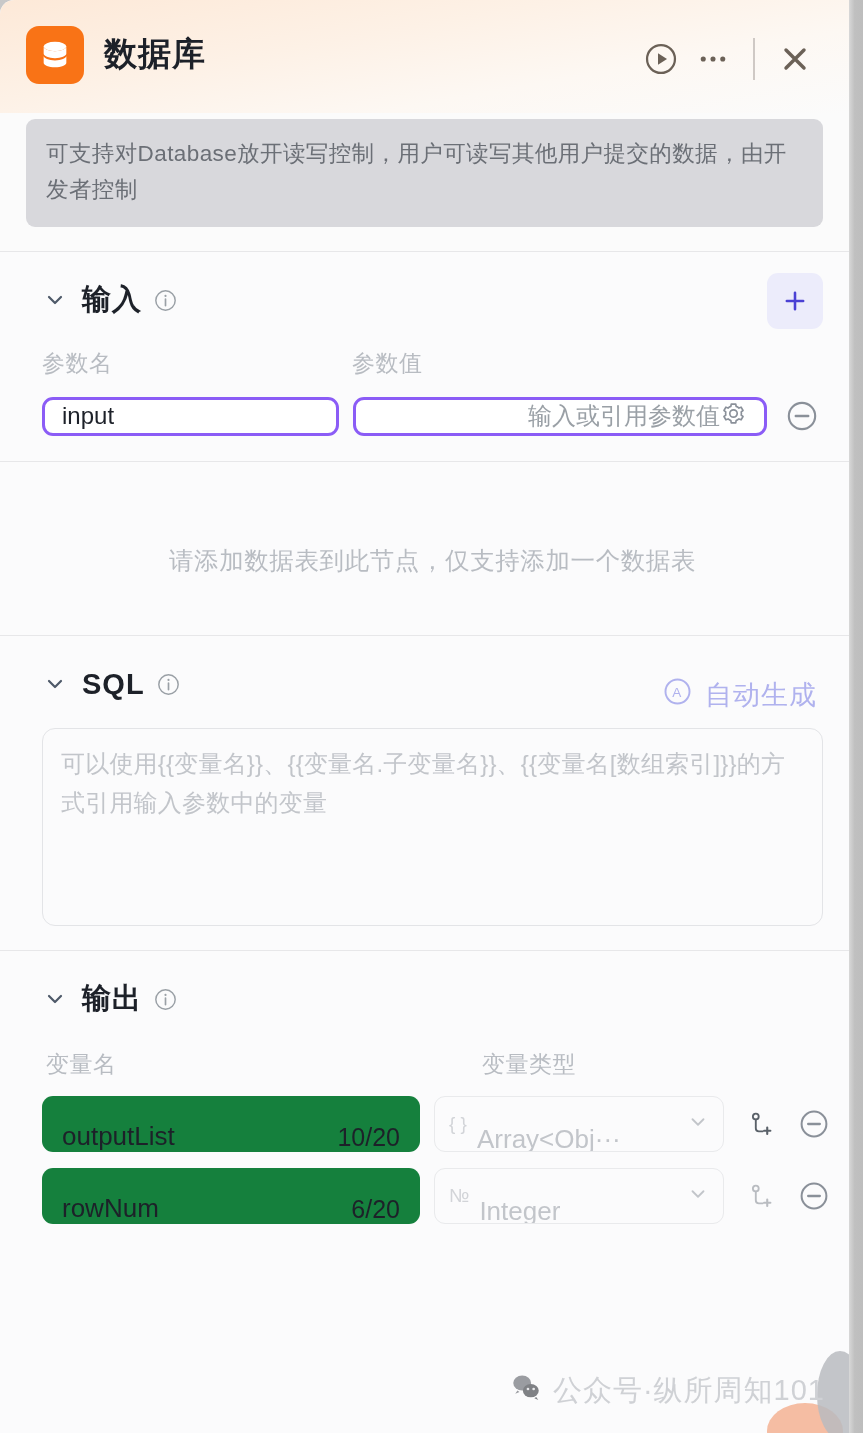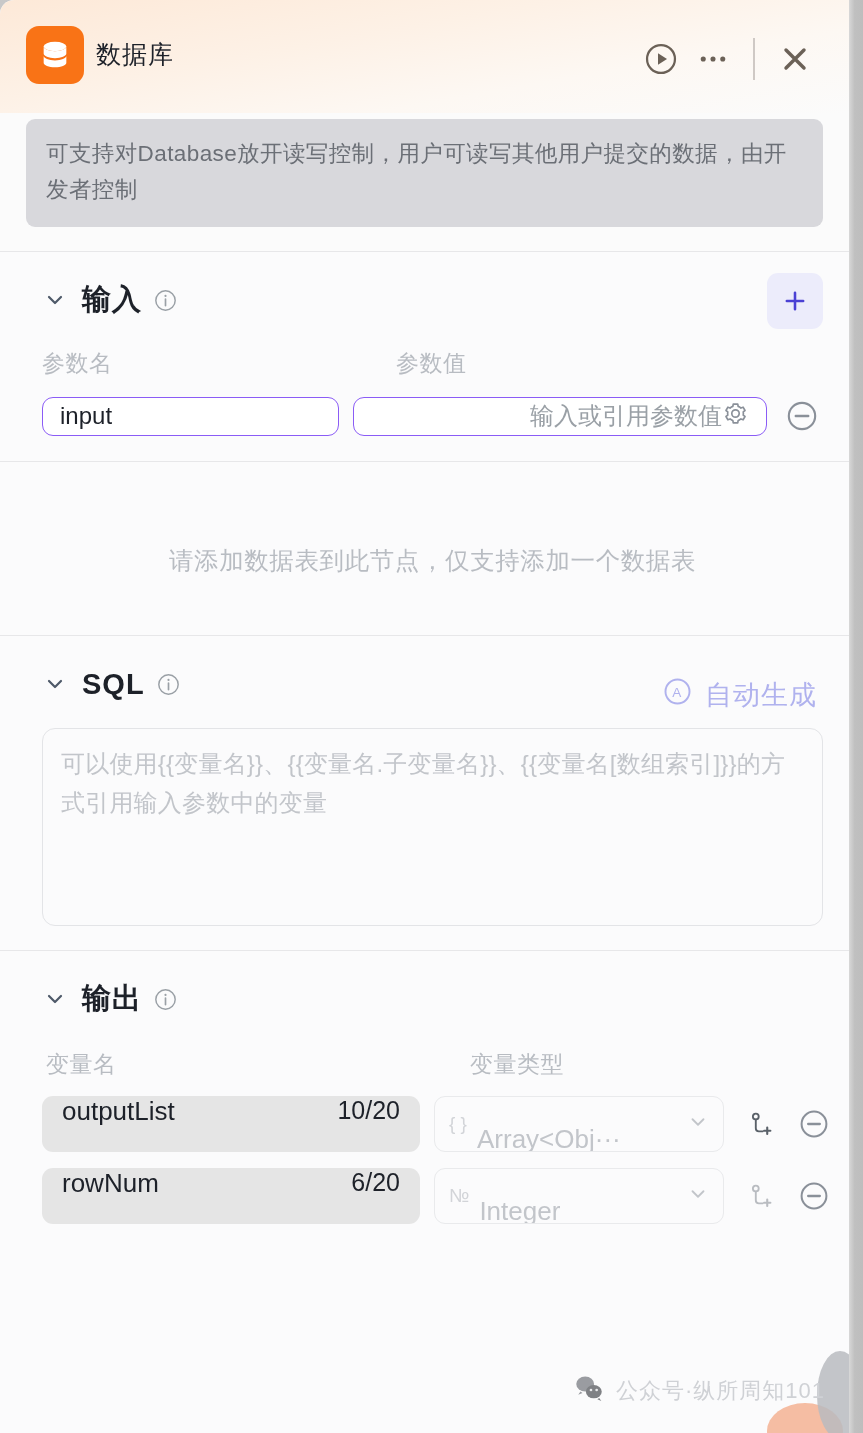--- a/index.html
+++ b/index.html
@@ -42,24 +42,24 @@
   }
   .app-icon {
     width: 58px; height: 58px;
     border-radius: 13px;
     background: #f97316;
     display: flex; align-items: center; justify-content: center;
     flex: 0 0 auto;
     margin-top: -4px;
   }
   .app-title {
-    font-size: 25px;
-    font-weight: 400;
+    font-size: 33px;
+    font-weight: 700;
     color: #1d2129;
-    margin-left: 12px;
+    margin-left: 20px;
     letter-spacing: 1px;
     margin-top: -4px;
   }
   .header-actions {
     position: absolute;
     right: 28px; top: 36px;
     display: flex; align-items: center;
     gap: 0;
   }
   .hicon {
@@ -120,31 +120,30 @@
     cursor: pointer;
   }
 
   
   .col-heads {
     display: flex;
     margin-top: 26px;
     color: #b8bcc2;
     font-size: 23px;
     letter-spacing: 0.5px;
-    gap: 44px;
   }
   .ch-a { width: 310px; }
   .ch-b { flex: 1; }
   .param-row {
     display: flex; align-items: center;
     margin-top: 16px;
   }
   .fld {
     height: 39px;
-    border: 1px solid #8b5cf6;
+    border: 3px solid #8b5cf6;
     border-radius: 11px;
     background: #fff;
     display: flex; align-items: center;
     padding: 0 17px;
     font-size: 24px;
     color: #1d2129;
   }
   .fld-name { width: 297px; flex: 0 0 auto; }
   .fld-val {
     flex: 1;
@@ -196,28 +195,28 @@
 
   
   .out-heads {
     display: flex;
     margin-top: 28px;
     color: #b8bcc2;
     font-size: 23px;
     letter-spacing: 0.5px;
   }
   .oh-a { width: 428px; padding-left: 4px; }
-  .oh-b { flex: 1; }
+  .oh-b { flex: 1; margin-left: 12px; }
   .out-row { display: flex; align-items: center; margin-top: 16px; }
   .out-name {
     width: 378px; flex: 0 0 auto;
     height: 56px;
-    background: #e5e5e5;
+    background: #15803d;
     border-radius: 11px;
-    display: flex; align-items: flex-start; justify-content: space-between;
+    display: flex; align-items: flex-end; justify-content: space-between;
     padding: 0 20px;
     font-size: 26px;
     color: #1d2129;
     gap: 36px;
   }
   .out-count { color: #1d2129; font-size: 25px; }
   .out-type {
     width: 290px; flex: 0 0 auto;
     margin-left: 14px;
     height: 56px;
@@ -236,21 +235,21 @@
   .out-icons { display: flex; align-items: center; gap: 14px; margin-left: 16px; }
   .oicon { width: 40px; height: 40px; display: flex; align-items: center; justify-content: center; cursor: pointer; }
 
   
   .watermark {
     position: absolute;
     right: 24px; bottom: 22px;
     display: flex; align-items: center;
     gap: 10px;
     color: #cfd1d5;
-    font-size: 22px;
+    font-size: 29px;
     letter-spacing: 1px;
     pointer-events: none;
     z-index: 6;
   }
   .blob-orange {
     position: absolute;
     right: 6px; bottom: -26px;
     width: 76px; height: 56px;
     border-radius: 50%;
     background: #f3a886;

